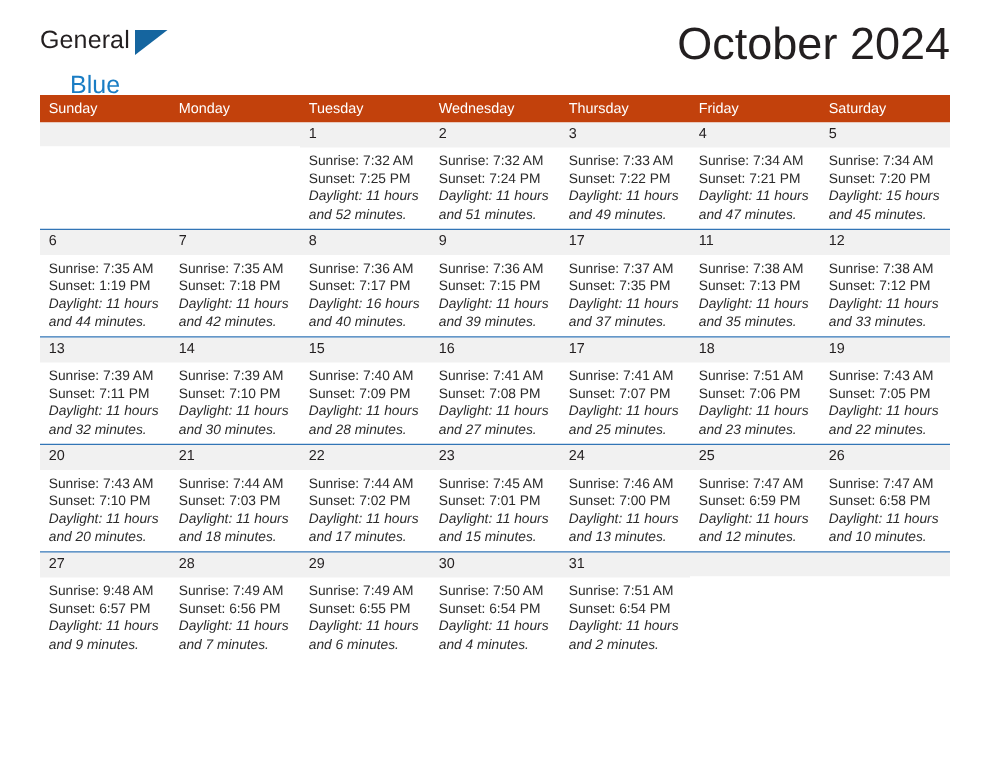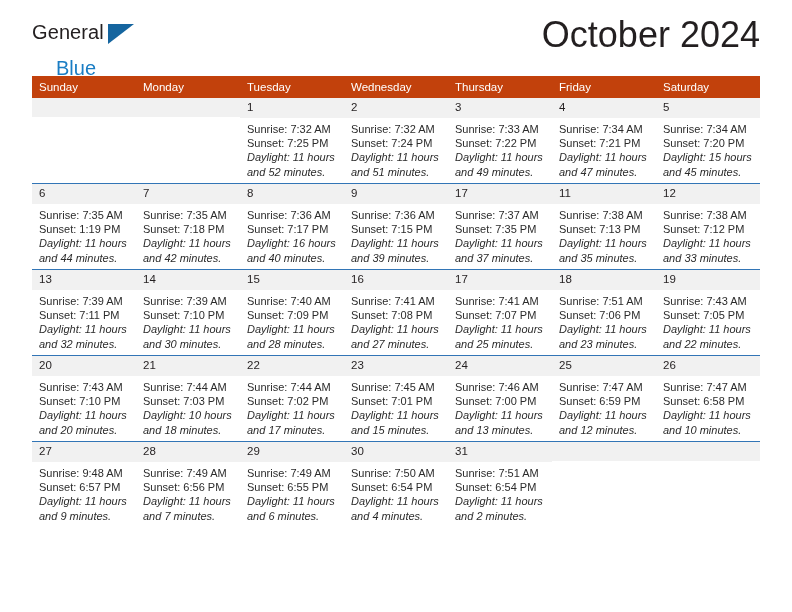--- a/index.html
+++ b/index.html
@@ -334,21 +334,21 @@
               <div>Sunrise: 7:43 AM</div>
               <div>Sunset: 7:10 PM</div>
               <div class="daylight">Daylight: 11 hours and 20 minutes.</div>
             </div>
           </td>
           <td>
             <div class="daynum">21</div>
             <div class="info">
               <div>Sunrise: 7:44 AM</div>
               <div>Sunset: 7:03 PM</div>
-              <div class="daylight">Daylight: 10 hours and 18 minutes.</div>
+              <div class="daylight">Daylight: 11 hours and 18 minutes.</div>
             </div>
           </td>
           <td>
             <div class="daynum">22</div>
             <div class="info">
               <div>Sunrise: 7:44 AM</div>
               <div>Sunset: 7:02 PM</div>
               <div class="daylight">Daylight: 11 hours and 17 minutes.</div>
             </div>
           </td>

